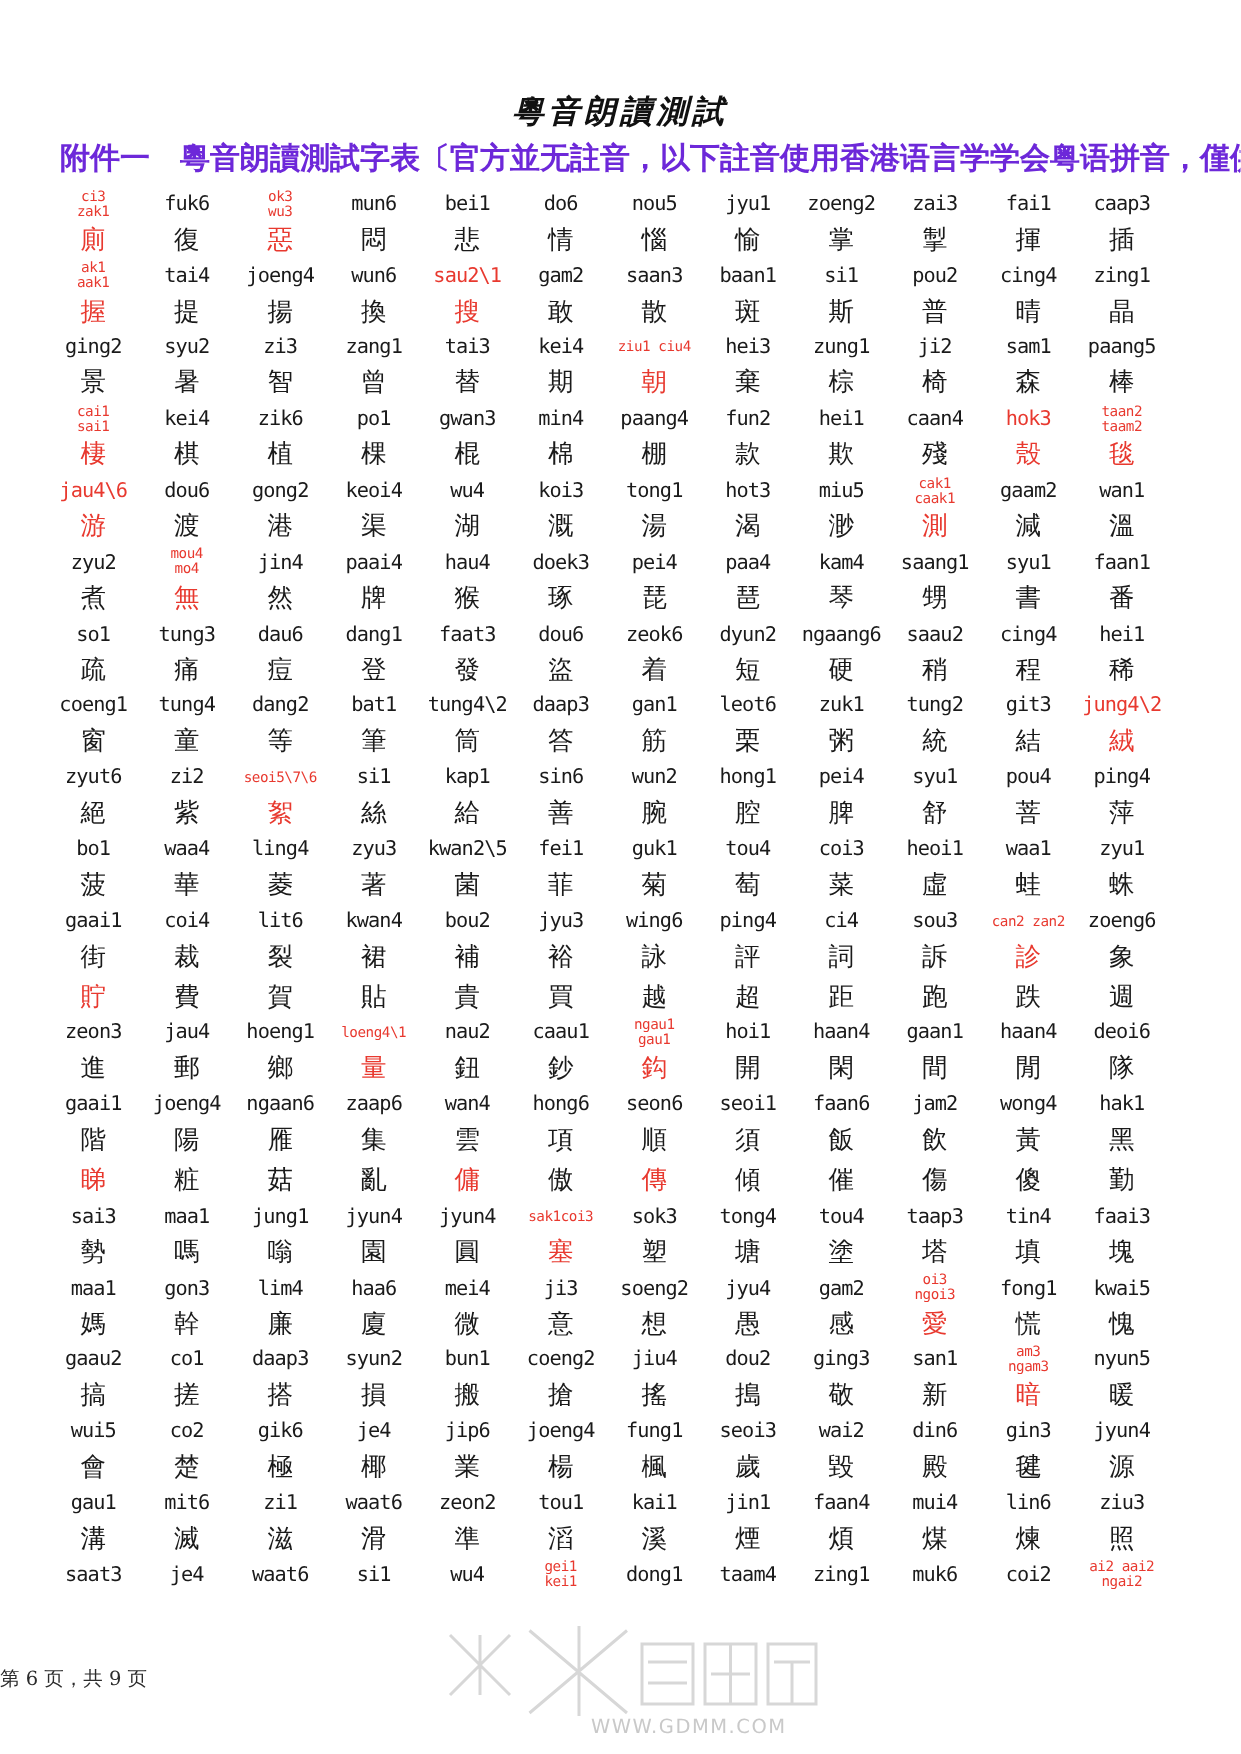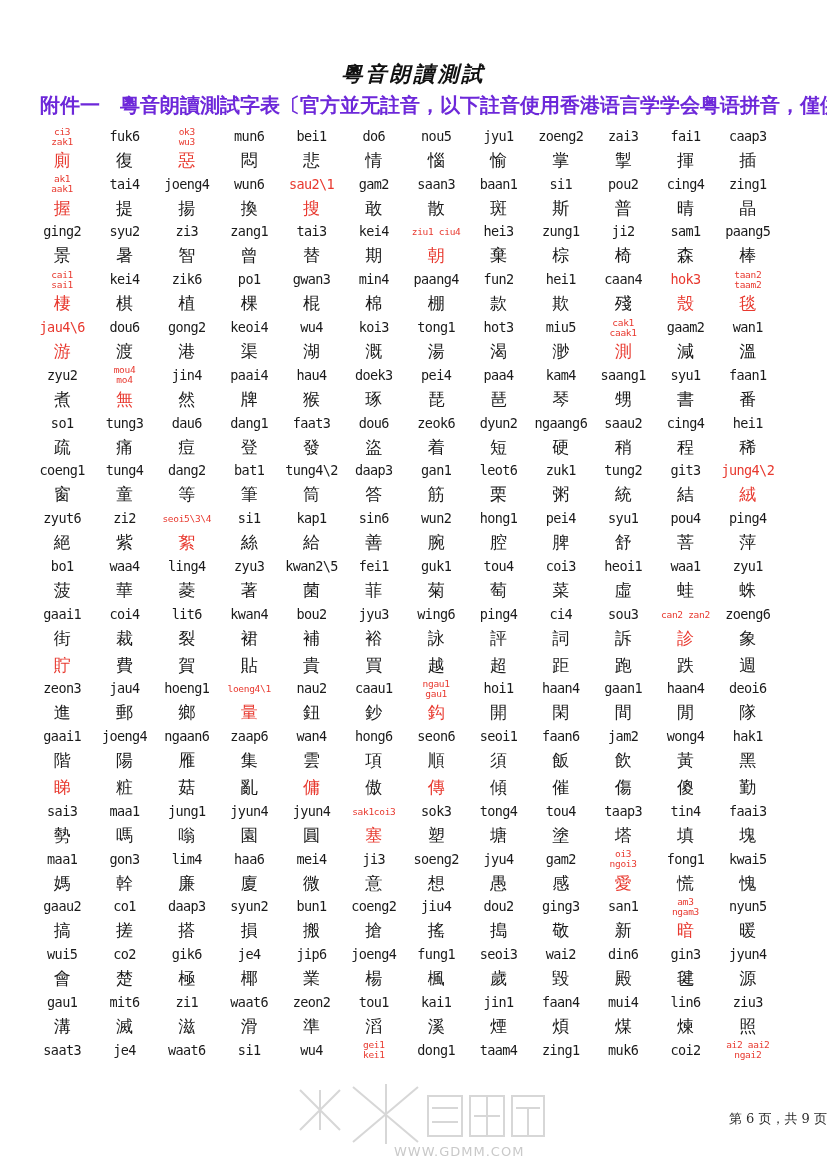--- a/index.html
+++ b/index.html
@@ -34,21 +34,21 @@
     font-size:13.5px;letter-spacing:-0.6px;line-height:1;color:#1a1a1a;
   }
   .pinyin.small{font-size:9.5px;letter-spacing:-0.3px;}
   .pinyin.twoline div{line-height:10px;}
   .char{
     font-family:"DejaVu Serif", serif;
     font-size:17px;line-height:1;color:#1a1a1a;
   }
   .red{color:var(--red,#e8392f);}
   .footer{
-    position:absolute;top:1110px;left:0;width:100%;text-align:right;
+    position:absolute;top:1110px;left:0;width:100%;text-align:left;
     font-family:"DejaVu Serif", serif;font-size:13px;color:#2b2b2b;z-index:2;
   }
   .watermark{
     position:absolute;left:298px;top:1082px;width:250px;height:87px;z-index:1;text-align:center;
   }
   .wm-text{
     position:absolute;left:96px;top:62px;
     font-size:13px;letter-spacing:1px;color:#c9c9c9;
     font-family:"DejaVu Sans", sans-serif;
   }
@@ -304,21 +304,21 @@
       <div class="cell char">筋</div>
       <div class="cell char">栗</div>
       <div class="cell char">粥</div>
       <div class="cell char">統</div>
       <div class="cell char">結</div>
       <div class="cell char red">絨</div>
     </div>
     <div class="prow pinyin-row">
       <div class="cell pinyin">zyut6</div>
       <div class="cell pinyin">zi2</div>
-      <div class="cell pinyin red small">seoi5\3\4</div>
+      <div class="cell pinyin red small">seoi5\7\6</div>
       <div class="cell pinyin">si1</div>
       <div class="cell pinyin">kap1</div>
       <div class="cell pinyin">sin6</div>
       <div class="cell pinyin">wun2</div>
       <div class="cell pinyin">hong1</div>
       <div class="cell pinyin">pei4</div>
       <div class="cell pinyin">syu1</div>
       <div class="cell pinyin">pou4</div>
       <div class="cell pinyin">ping4</div>
     </div>

